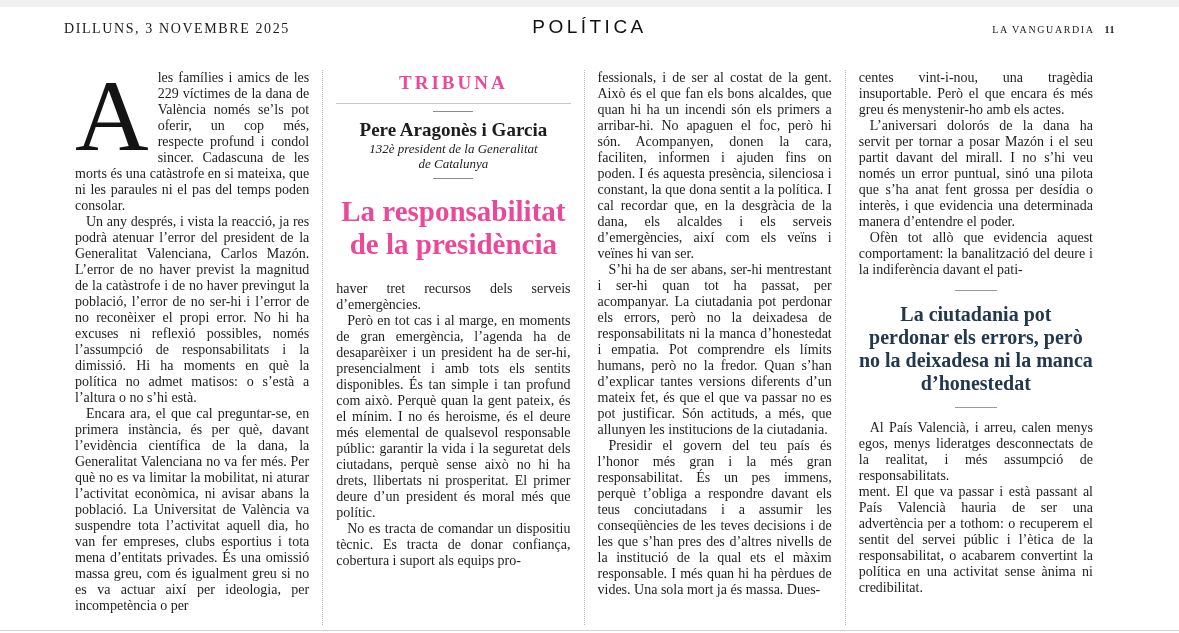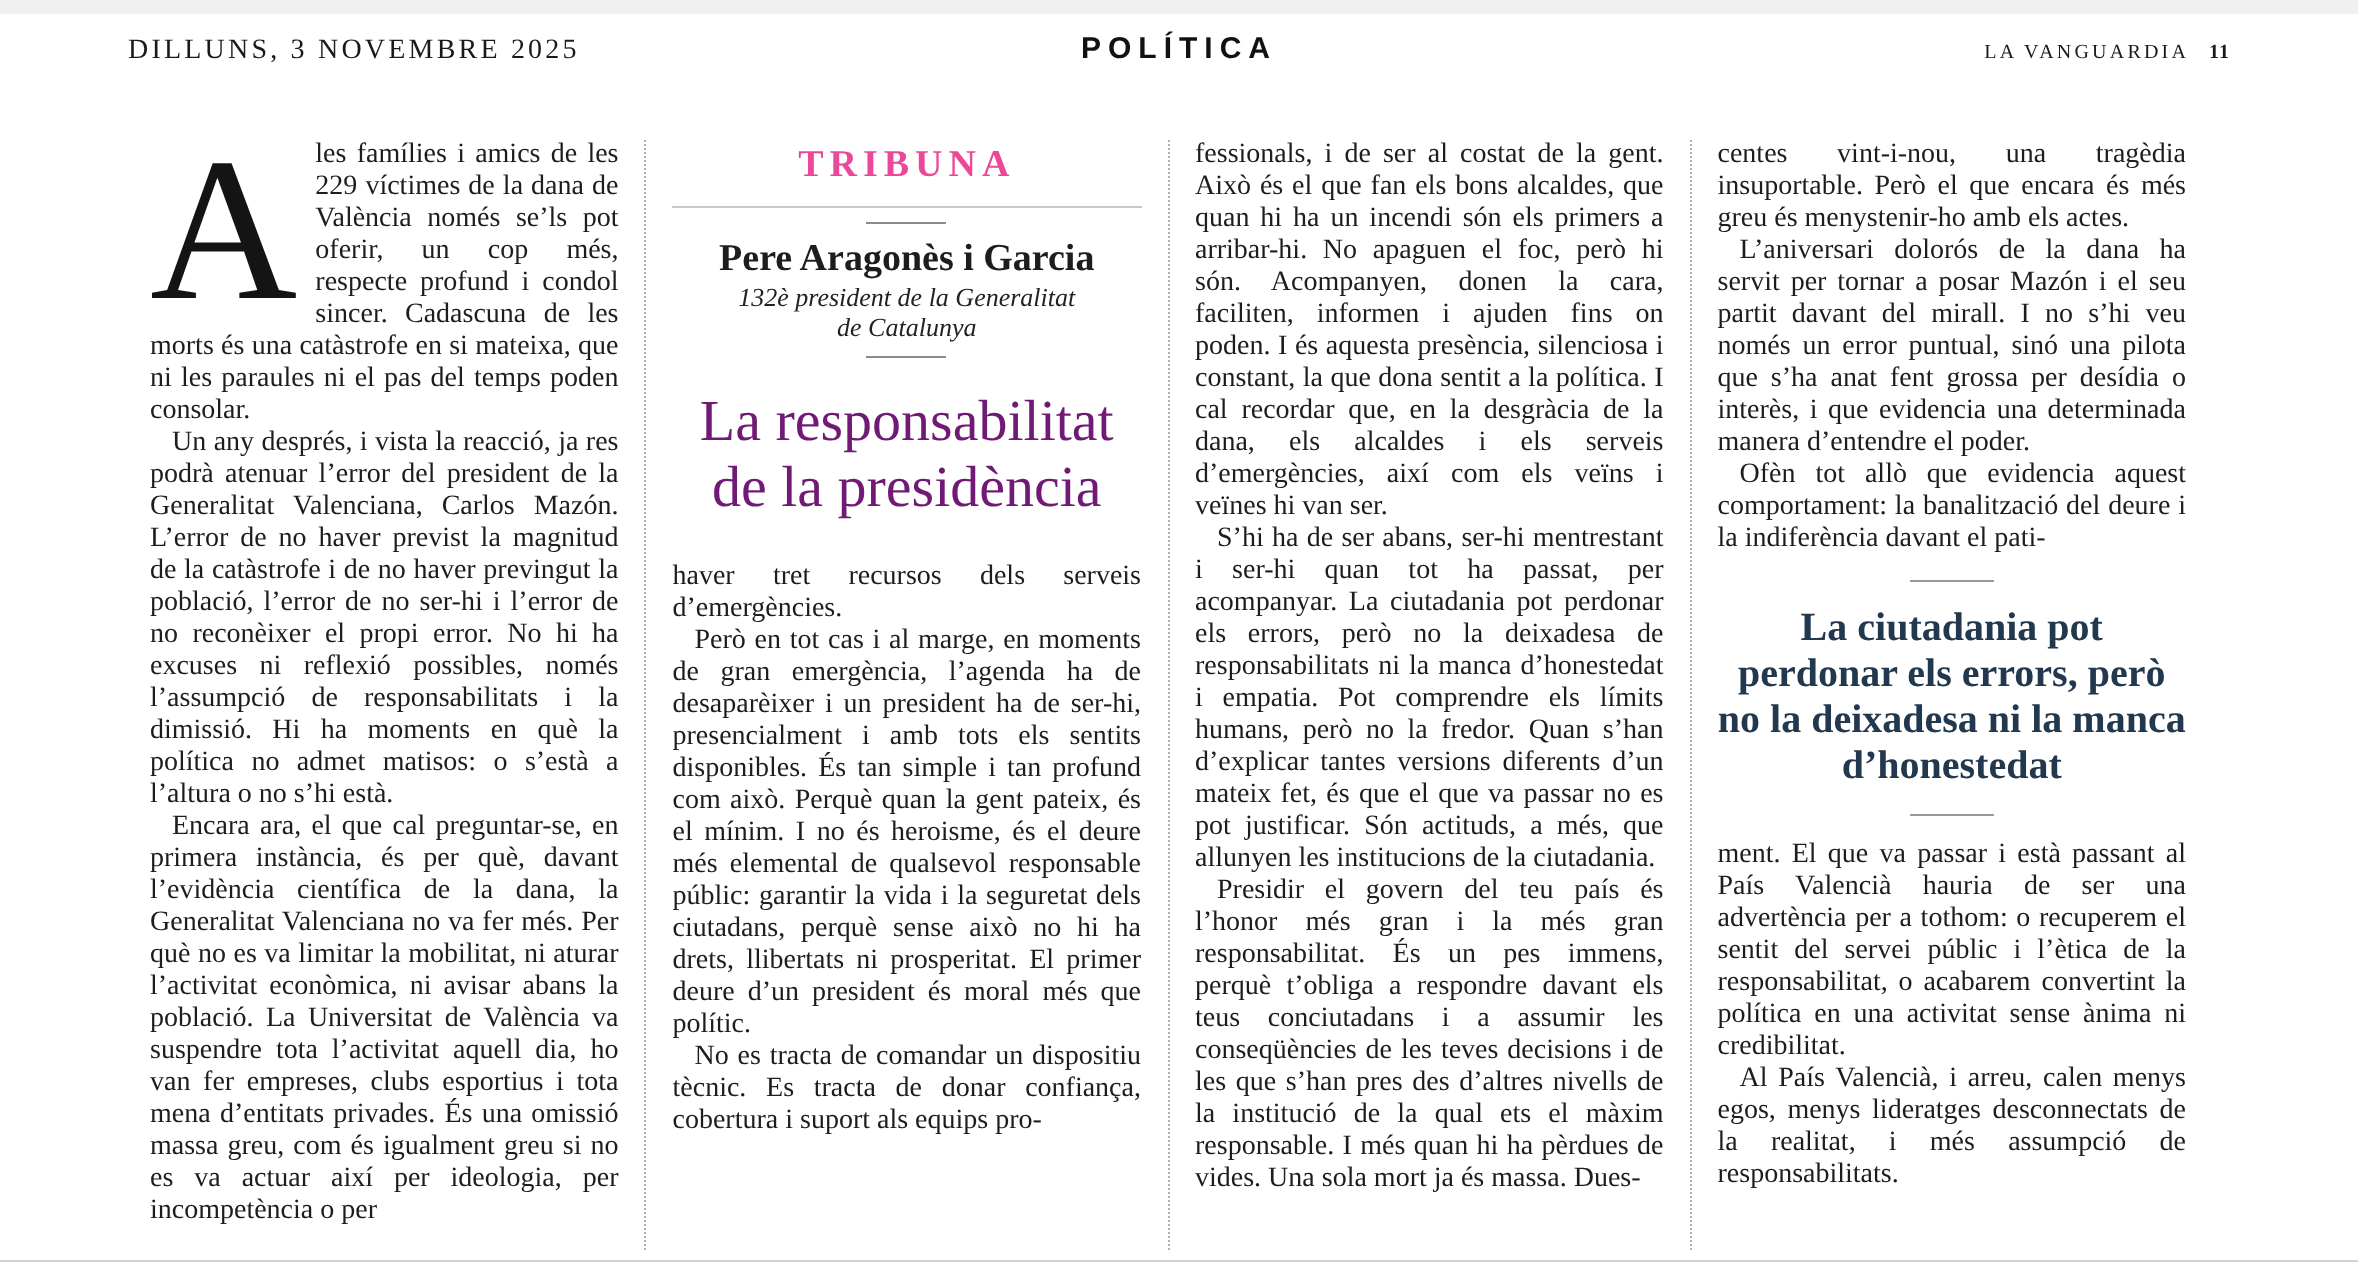--- a/index.html
+++ b/index.html
@@ -18,21 +18,21 @@
     display:flex;align-items:baseline;
     padding:9px 64px 0 64px;
   }
   .date{
     flex:1;
     font-size:14px;letter-spacing:1.6px;color:#1a1a1a;
     white-space:nowrap;
   }
   .section{
     font-family:"Liberation Sans","DejaVu Sans",sans-serif;
-    font-weight:700;font-size:15px;letter-spacing:3.5px;color:#111;
+    font-weight:400;font-size:19px;letter-spacing:3.5px;color:#111;
     white-space:nowrap;
   }
   .masthead{
     flex:1;text-align:right;
     font-size:10px;letter-spacing:1.6px;color:#1a1a1a;
     white-space:nowrap;
   }
   .masthead .pagenum{font-weight:700;margin-left:10px;letter-spacing:0.5px;}
 
   
@@ -63,21 +63,21 @@
   .kicker{
     margin:5px 0 12px;
     font-size:19px;font-weight:700;letter-spacing:3px;
   }
   .rule-full{border:none;border-top:1px solid #c8c8c8;margin:0;}
   .rule-short{border:none;border-top:1px solid #8c8c8c;width:40px;margin:7px auto;}
   .author{margin:9px 0 3px;font-weight:700;font-size:19px;line-height:17px;}
   .author-title{margin:0;font-style:italic;font-size:13px;line-height:15px;color:#222;}
   .headline{
     margin:16px 0 20px;
-    font-weight:400;font-size:29px;line-height:33px;color:#701a75;
+    font-weight:700;font-size:29px;line-height:33px;color:#ec4899;
   }
 
   
   .pullquote-block{text-align:center;margin:6px 0 10px;}
   .pq-rule{border:none;border-top:1px solid #9a9a9a;width:42px;margin:12px auto;}
   .pullquote{
     margin:6px 0;
     font-weight:700;font-size:20px;line-height:23px;
     text-align:center;text-indent:0;
   }
@@ -141,21 +141,21 @@
           <p class="para cont">centes vint-i-nou, una tragèdia insuportable. Però el que encara és més greu és menystenir-ho amb els actes.</p>
           <p class="para">L’aniversari dolorós de la dana ha servit per tornar a posar Mazón i el seu partit davant del mirall. I no s’hi veu només un error puntual, sinó una pilota que s’ha anat fent grossa per desídia o interès, i que evidencia una determinada manera d’entendre el poder.</p>
           <p class="para">Ofèn tot allò que evidencia aquest comportament: la banalització del deure i la indiferència davant el pati-</p>
         </div>
       <div class="pullquote-block">
         <hr class="pq-rule">
         <blockquote class="pullquote" style="color: rgb(34, 56, 78);">La ciutadania pot perdonar els errors, però no la deixadesa ni la manca d’honestedat</blockquote>
         <hr class="pq-rule">
       </div>
       <div>
+          <p class="para">Al País Valencià, i arreu, calen menys egos, menys lideratges desconnectats de la realitat, i més assumpció de responsabilitats.</p>
           <p class="para cont">ment. El que va passar i està passant al País Valencià hauria de ser una advertència per a tothom: o recuperem el sentit del servei públic i l’ètica de la responsabilitat, o acabarem convertint la política en una activitat sense ànima ni credibilitat.</p>
-          <p class="para">Al País Valencià, i arreu, calen menys egos, menys lideratges desconnectats de la realitat, i més assumpció de responsabilitats.</p>
         </div>
     </section>
 
   </main>
 
   <div class="bottomrule"></div>
 </div>
 
 </body></html>

